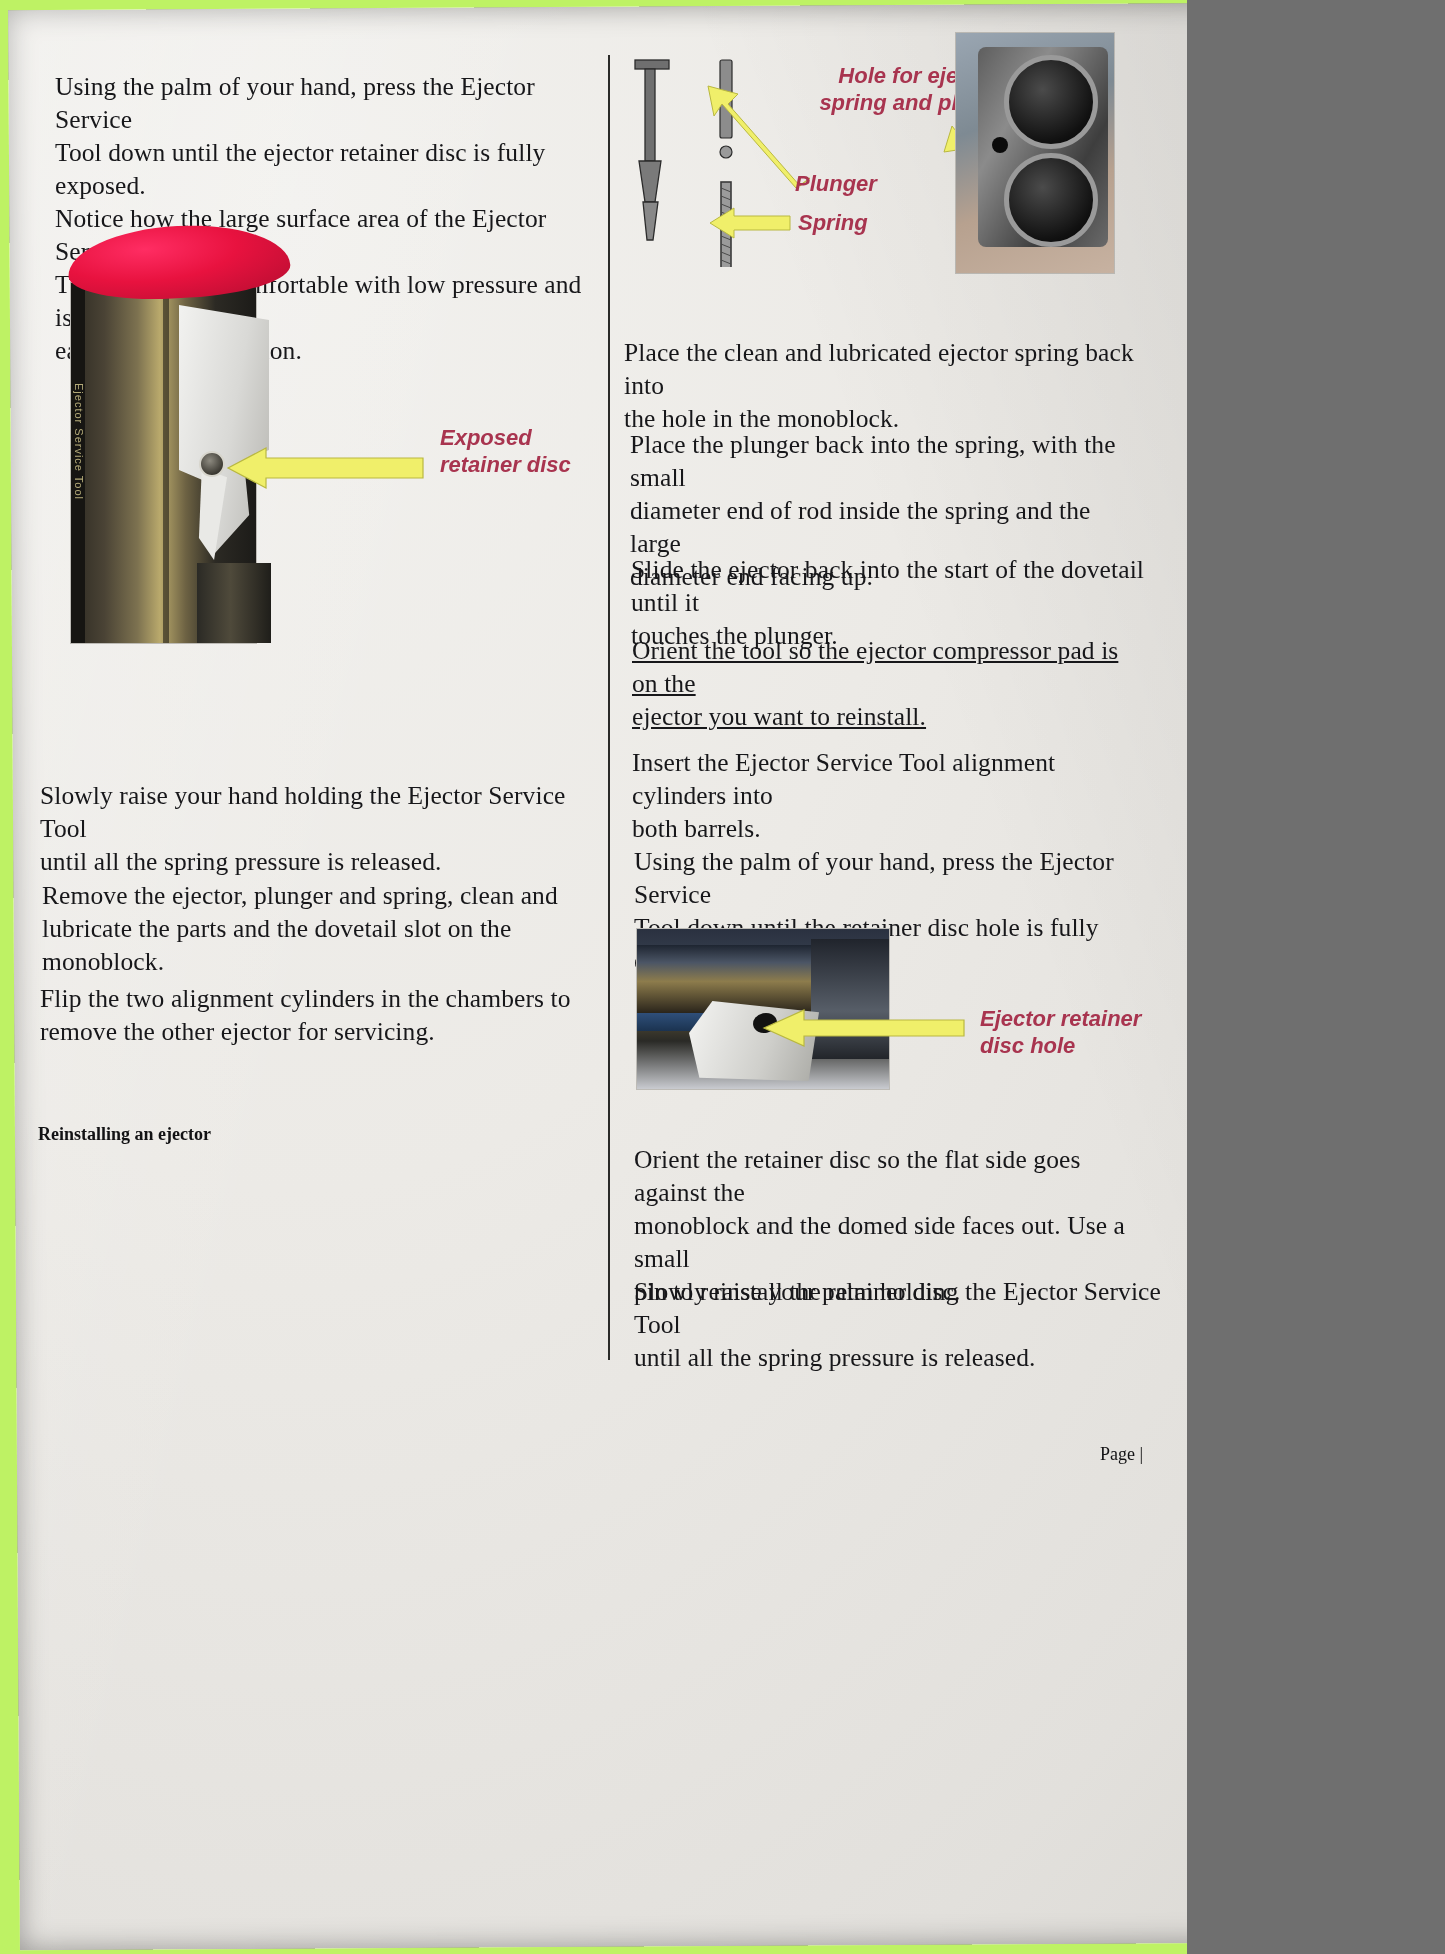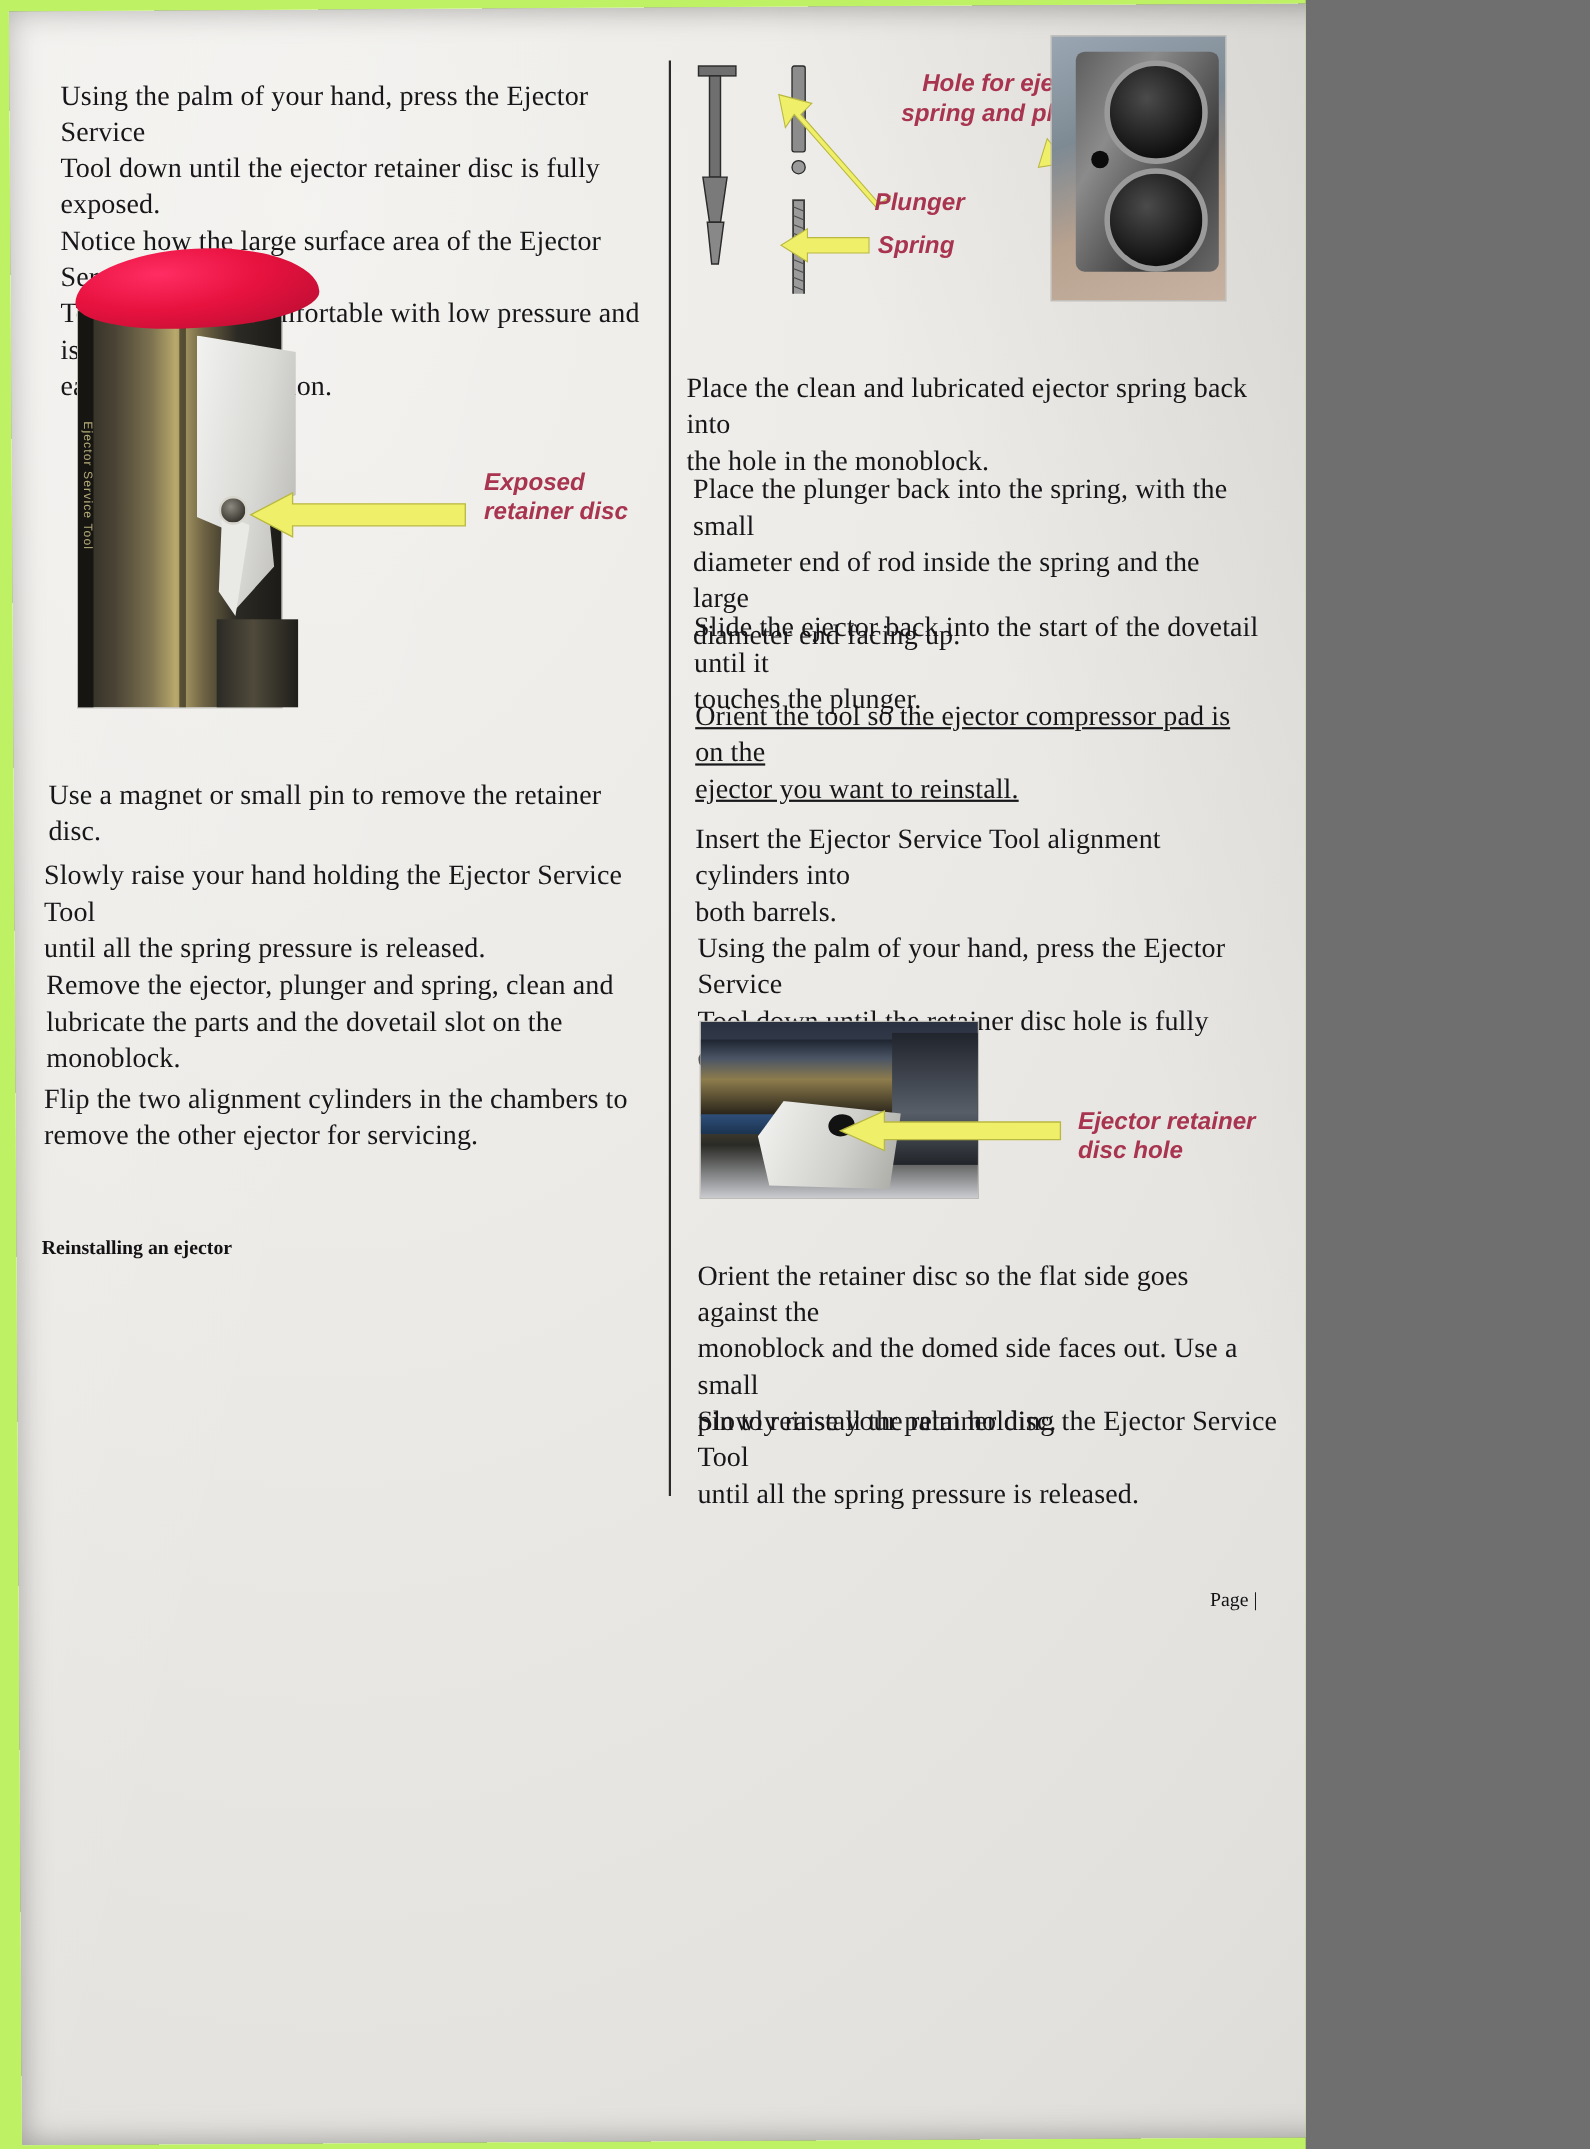--- a/index.html
+++ b/index.html
@@ -280,21 +280,20 @@
       <div class="dark-lower"></div>
     </div>
     <div class="red-cap"></div>
 
     <svg class="arrow-svg" style="left:218px; top:430px;" width="215" height="70" viewBox="0 0 215 70">
       <polygon points="205,28 205,48 48,48 48,58 10,38 48,18 48,28" fill="#f0ef6a" stroke="#b9b840" stroke-width="1.2"></polygon>
     </svg>
     <div class="callout" style="left:440px; top:424px; width:180px;">Exposed
 retainer disc</div>
 
-    <div class="para" style="left:44px; top:706px; width:545px;">Use a magnet or small pin to remove the retainer disc.</div>
 
     <div class="para" style="left:40px; top:779px; width:550px;">Slowly raise your hand holding the Ejector Service Tool
 until all the spring pressure is released.</div>
 
     <div class="para" style="left:42px; top:879px; width:540px;">Remove the ejector, plunger and spring, clean and
 lubricate the parts and the dovetail slot on the
 monoblock.</div>
 
     <div class="para" style="left:40px; top:982px; width:540px;">Flip the two alignment cylinders in the chambers to
 remove the other ejector for servicing.</div>

